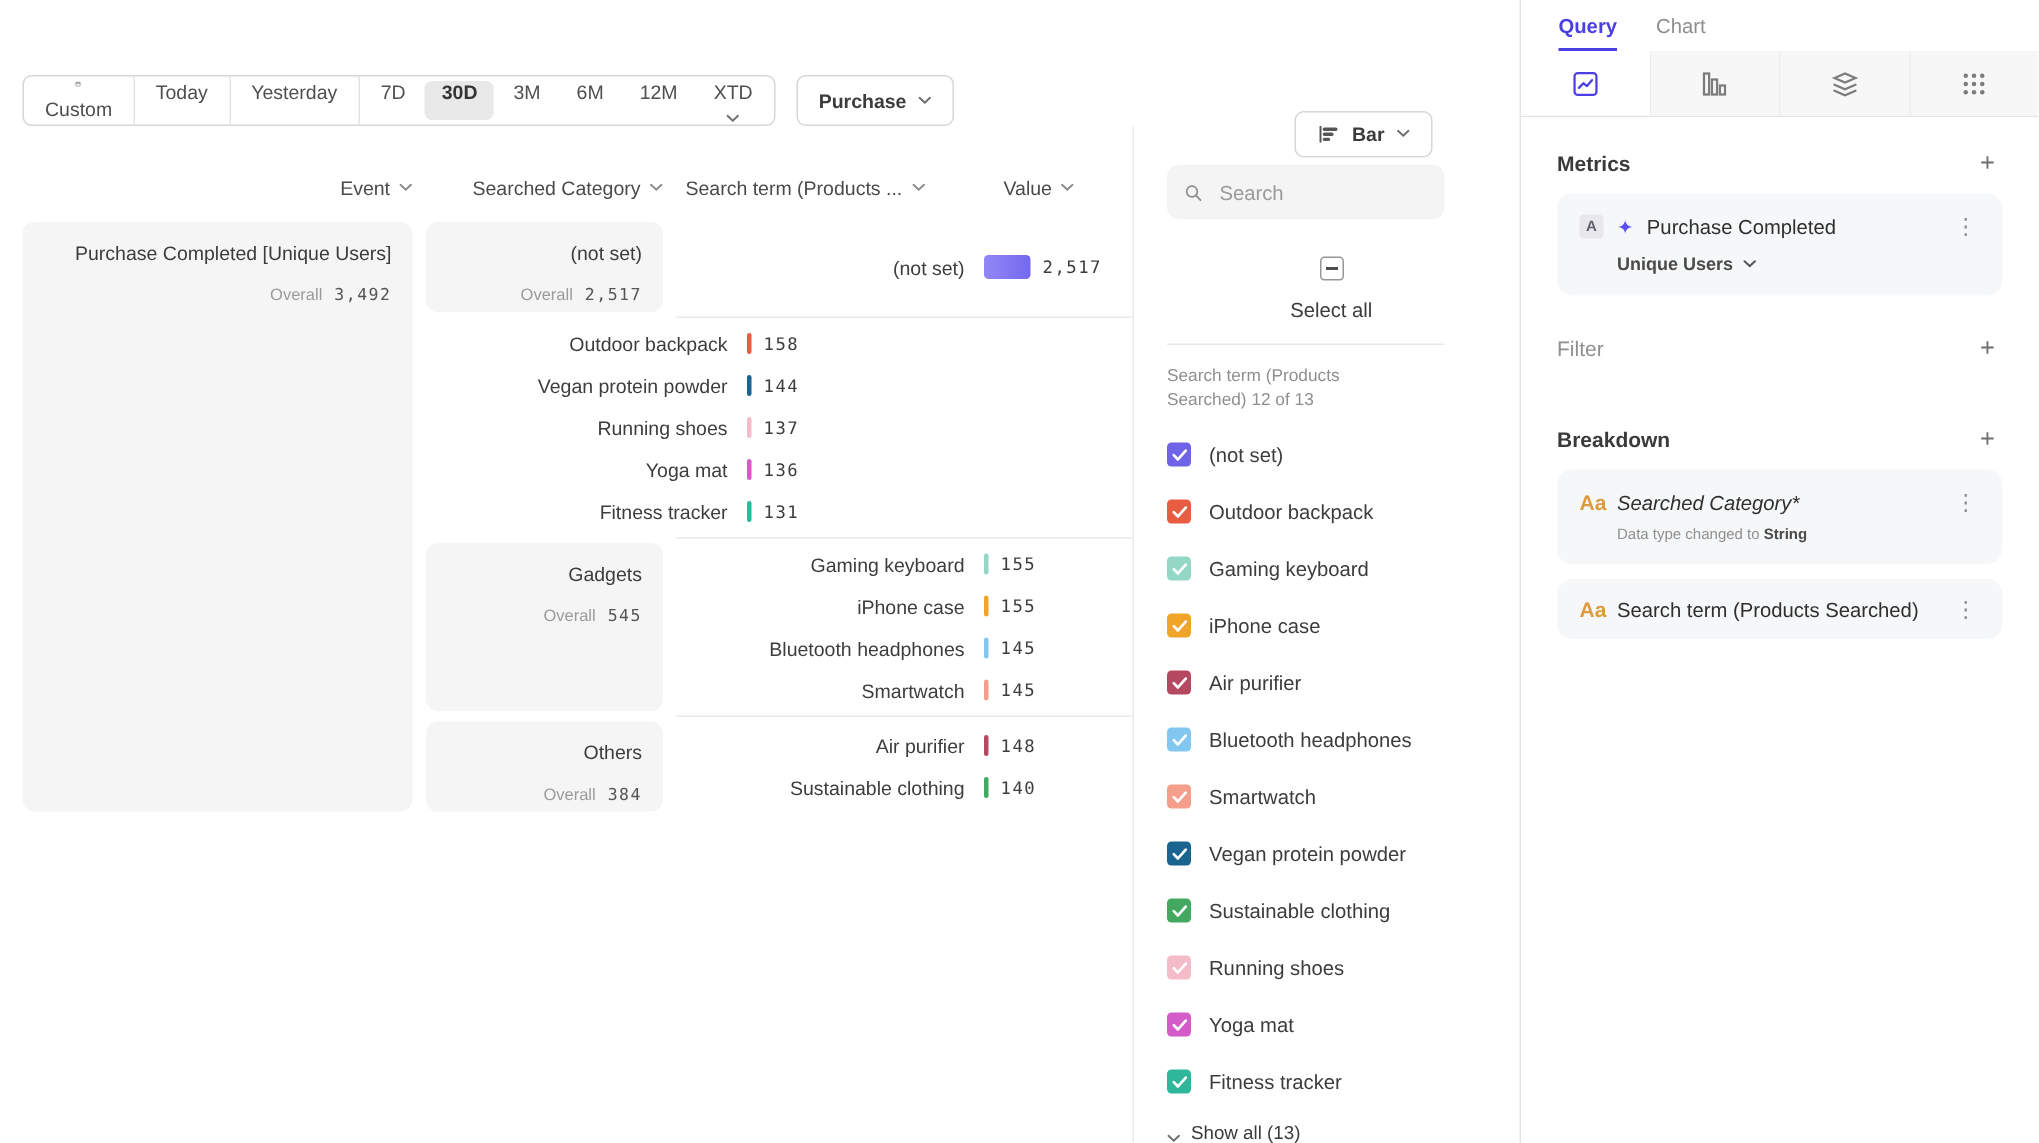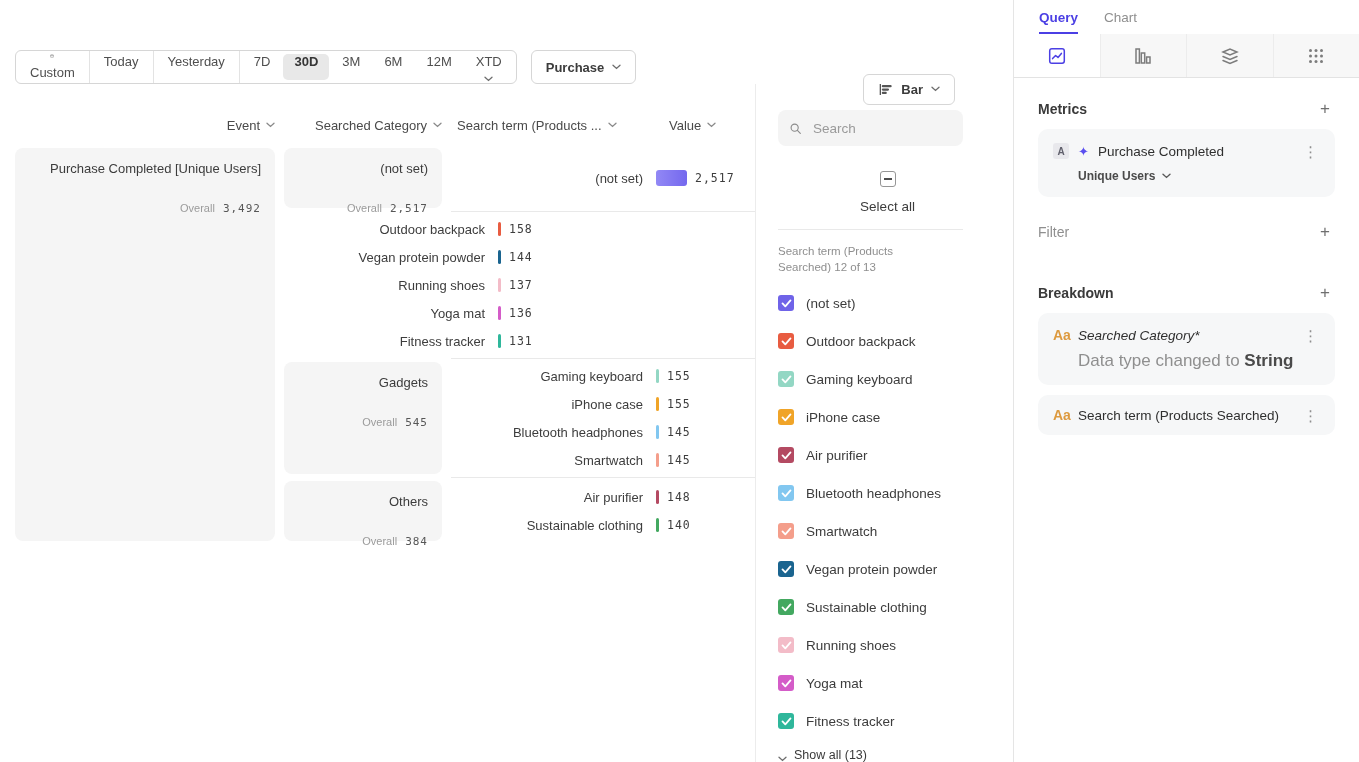--- a/index.html
+++ b/index.html
@@ -37,21 +37,21 @@
   .th-event { width:260px; justify-content:flex-end; }
   .th-cat   { width:158px; margin-left:9px; justify-content:flex-end; }
   .th-rows  { flex:1; margin-left:9px; position:relative; height:26px; }
   .th-term  { position:absolute; left:6px; top:0; height:26px; }
   .th-value { position:absolute; left:218px; top:0; height:26px; }
 
   .tbody { display:flex; }
   .event-col { width:260px; flex-shrink:0; }
   .event-card { background:#f5f5f5; border-radius:8px; padding:12px 14px; text-align:right; }
   .card-name { font-size:13px; color:#3c3c3c; line-height:1.35; }
-  .card-overall { margin-top:22px; }
+  .card-overall { margin-top:10px; }
   .ov-label { font-size:11px; color:#9b9b9b; }
   .ov-val { font-size:11px; color:#565656; margin-left:8px; }
   .mono { font-family:"DejaVu Sans Mono", monospace; letter-spacing:1px; }
 
   .groups-col { flex:1; margin-left:9px; display:flex; flex-direction:column; min-width:0; }
   .group { display:flex; }
   .cat-card { width:158px; flex-shrink:0; background:#f5f5f5; border-radius:8px;
               padding:12px 14px; text-align:right; }
   .rows { flex:1; margin-left:9px; display:flex; flex-direction:column; justify-content:center; min-width:0; }
   .trow { height:28px; display:flex; align-items:center; }
@@ -107,21 +107,21 @@
   .badge-a { width:16px; height:16px; background:#e8e8ec; border-radius:3px; font-size:10px;
              color:#60606c; display:flex; align-items:center; justify-content:center;
              font-weight:700; flex-shrink:0; }
   .spark { color:#5a4ff0; font-size:13px; line-height:1; flex-shrink:0; }
   .qname { font-size:13.5px; color:#2f2f2f; flex:1; white-space:nowrap; overflow:hidden; }
   .qname.italic { font-style:italic; }
   .dots { color:#8f8f8f; font-size:15px; line-height:0.6; cursor:pointer; padding:2px; }
   .measure { margin-left:25px; margin-top:10px; display:flex; align-items:center; gap:7px;
              font-size:12px; font-weight:700; color:#4a4a4a; cursor:pointer; }
   .aa { font-size:14px; font-weight:700; color:#dd9a3f; width:16px; text-align:center; flex-shrink:0; }
-  .note { margin-left:25px; margin-top:8px; font-size:17px; color:#8f8f8f; }
+  .note { margin-left:25px; margin-top:8px; font-size:10px; color:#8f8f8f; }
   .note .nv { color:#4a4a4a; font-weight:700; }
   .brk { margin-top:44px; }
 </style>
 </head>
 <body>
 
 <div class="app">
 
   <div class="left-section">
 

